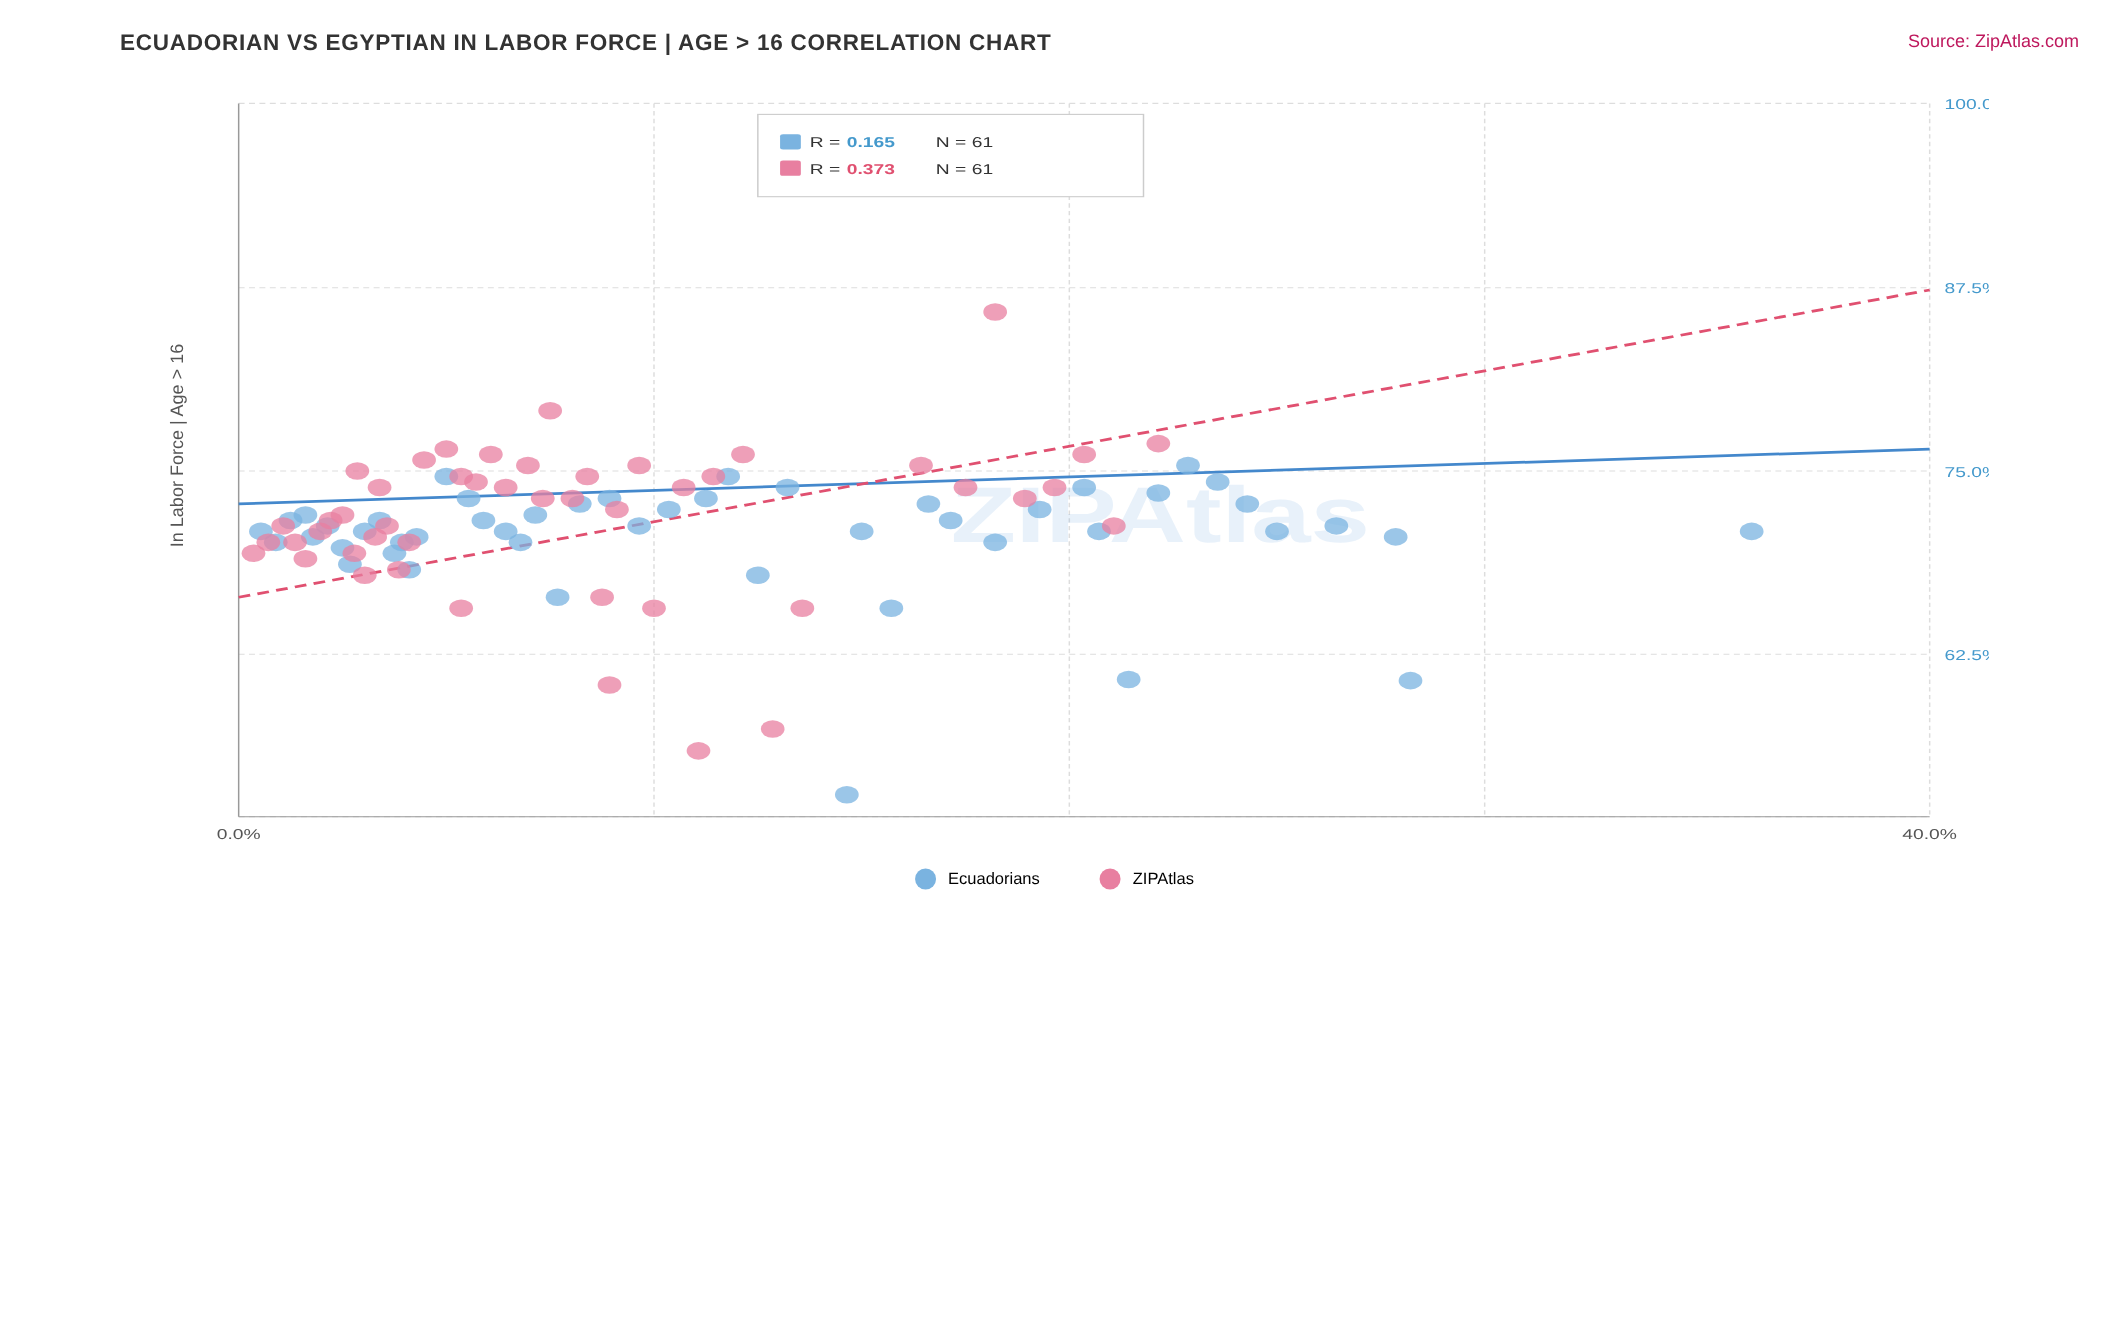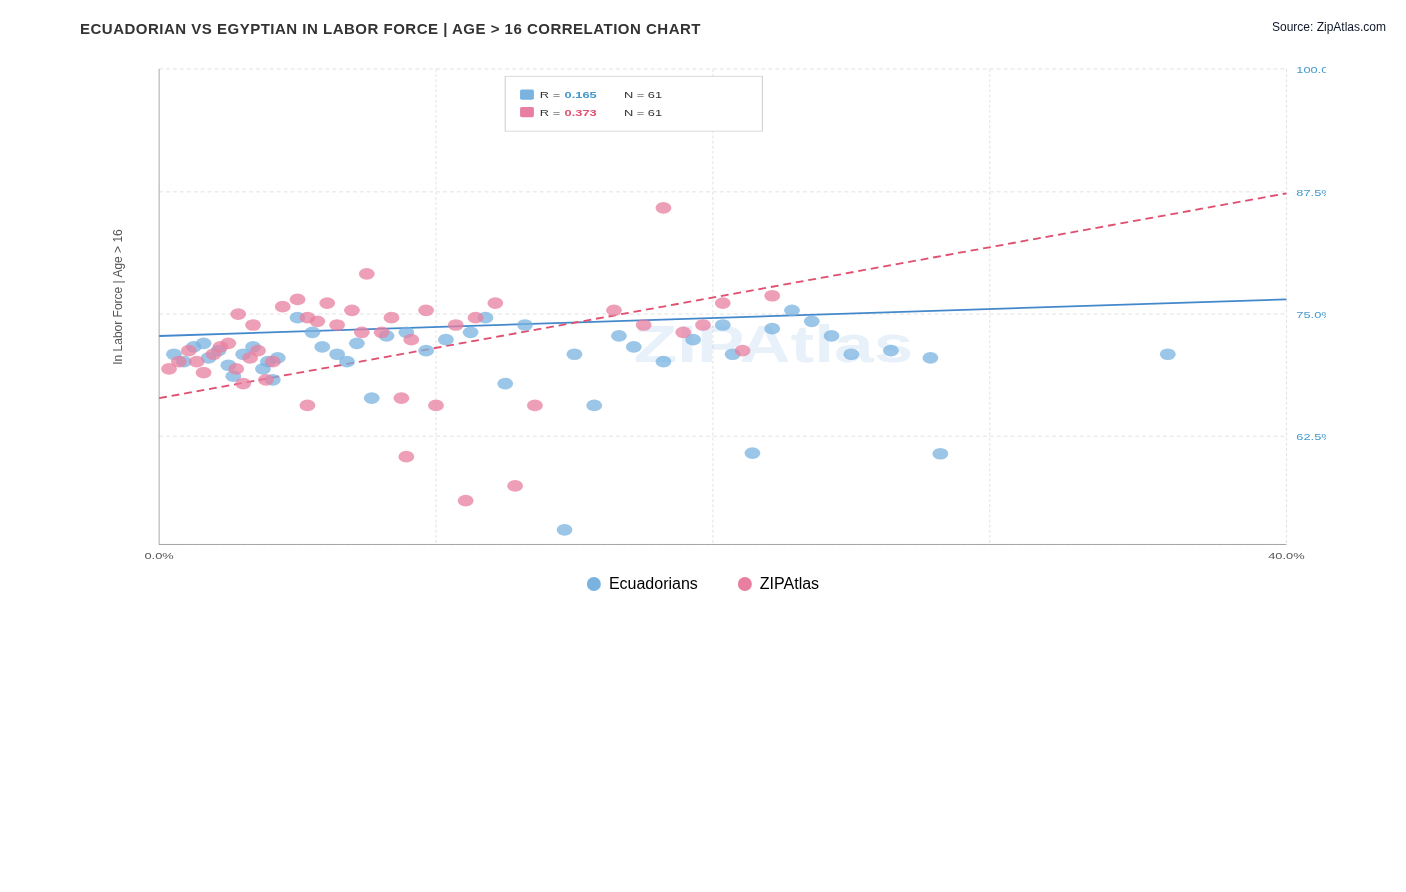--- a/index.html
+++ b/index.html
@@ -23,40 +23,40 @@
       color: #333;
       margin-bottom: 10px;
       text-transform: uppercase;
       letter-spacing: 0.5px;
     }
     .source-text {
       position: absolute;
       top: 20px;
       right: 20px;
       font-size: 12px;
-      color: #0f172a;
+      color: #be185d;
     }
     .chart-area {
       position: relative;
       width: 100%;
       height: calc(100% - 60px);
     }
     svg.main-chart {
       width: 100%;
       height: 100%;
     }
     .bottom-labels {
       position: absolute;
       bottom: 10px;
       left: 50%;
       transform: translateX(-50%);
       display: flex;
       gap: 40px;
       align-items: center;
-      font-size: 16px;
+      font-size: 11px;
     }
     .bottom-label-item {
       display: flex;
       align-items: center;
       gap: 8px;
     }
     .bottom-swatch {
       width: 14px;
       height: 14px;
       border-radius: 50%;

